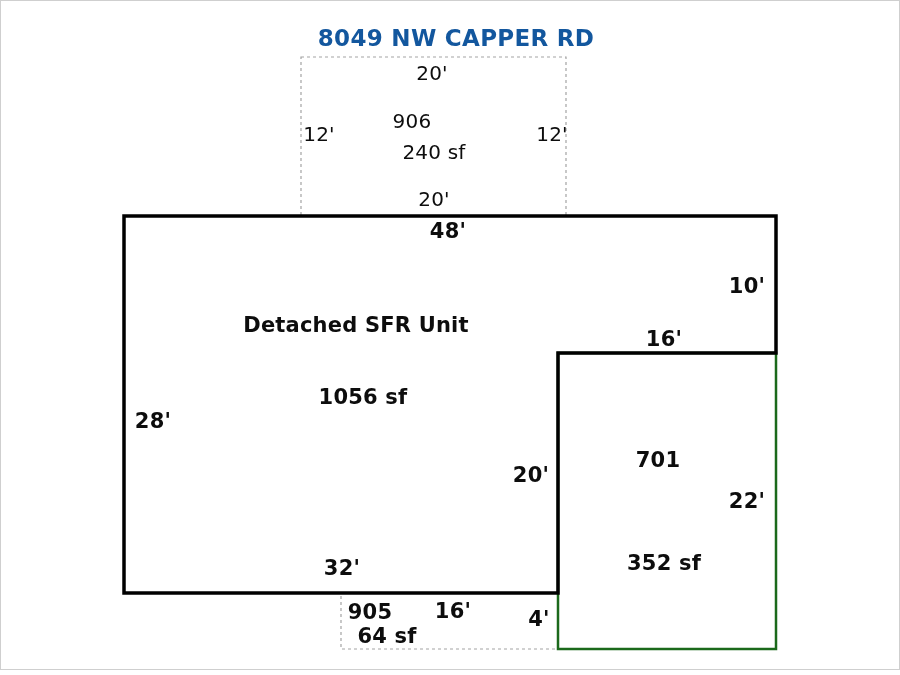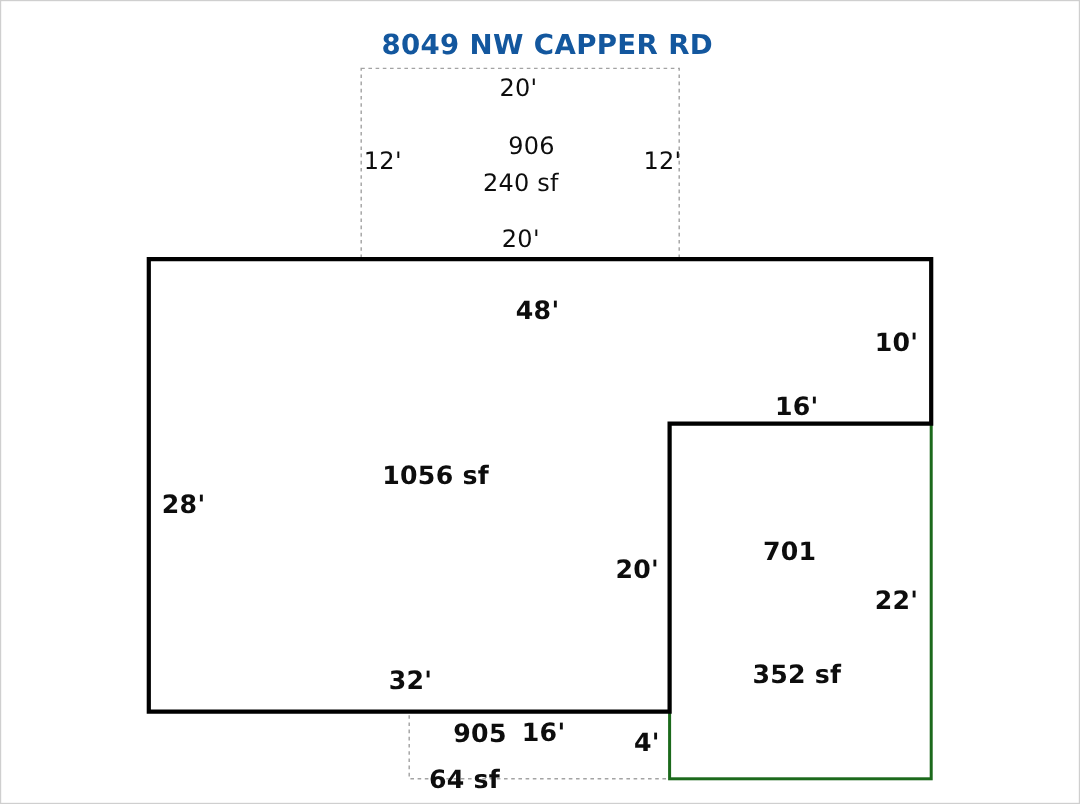--- a/index.html
+++ b/index.html
@@ -58,35 +58,36 @@
 
     <rect class="outline-dashed" x="340" y="592" width="217" height="56"></rect>
 
     <rect class="outline-addition" x="557" y="352" width="218" height="296"></rect>
 
     <polygon class="outline-main" points="123,215 775,215 775,352 557,352 557,592 123,592"></polygon>
   </svg>
 
   <div class="lbl reg" style="left:431px;top:72px">20'</div>
   <div class="lbl reg" style="left:318px;top:133px">12'</div>
-  <div class="lbl reg" style="left:442px;top:120px">906</div>
+  <div class="lbl reg" style="left:411px;top:120px">906</div>
   <div class="lbl reg" style="left:433px;top:151px">240 sf</div>
   <div class="lbl reg" style="left:551px;top:133px">12'</div>
   <div class="lbl reg" style="left:433px;top:198px">20'</div>
 
-  <div class="lbl" style="left:447px;top:258px">48'</div>
+  <div class="lbl" style="left:447px;top:230px">48'</div>
   <div class="lbl" style="left:746px;top:285px">10'</div>
+  <div class="lbl" style="left:355px;top:324px">Detached SFR Unit</div>
   <div class="lbl" style="left:663px;top:338px">16'</div>
   <div class="lbl" style="left:362px;top:396px">1056 sf</div>
   <div class="lbl" style="left:152px;top:420px">28'</div>
   <div class="lbl" style="left:530px;top:474px">20'</div>
   <div class="lbl" style="left:341px;top:567px">32'</div>
 
   <div class="lbl" style="left:657px;top:459px">701</div>
   <div class="lbl" style="left:746px;top:500px">22'</div>
   <div class="lbl" style="left:663px;top:562px">352 sf</div>
 
-  <div class="lbl" style="left:399px;top:611px">905</div>
+  <div class="lbl" style="left:369px;top:611px">905</div>
   <div class="lbl" style="left:452px;top:610px">16'</div>
-  <div class="lbl" style="left:386px;top:649px">64 sf</div>
+  <div class="lbl" style="left:386px;top:635px">64 sf</div>
   <div class="lbl" style="left:538px;top:618px">4'</div>
 
 </div>
 
 </body></html>

